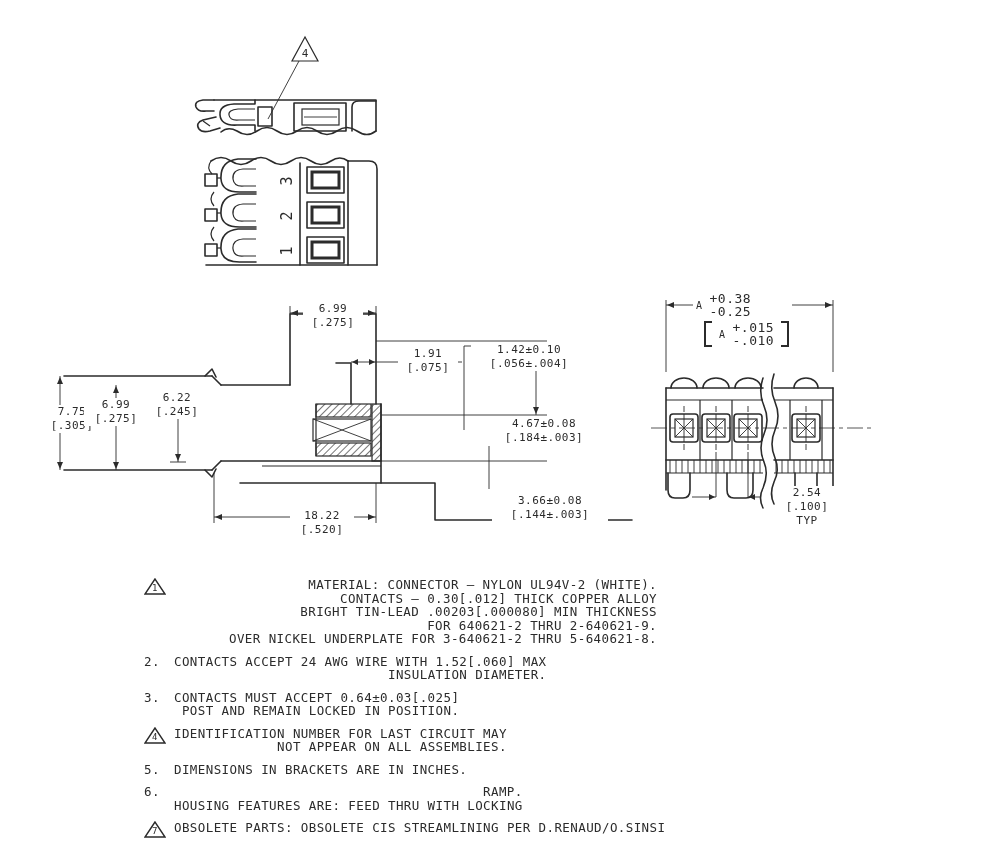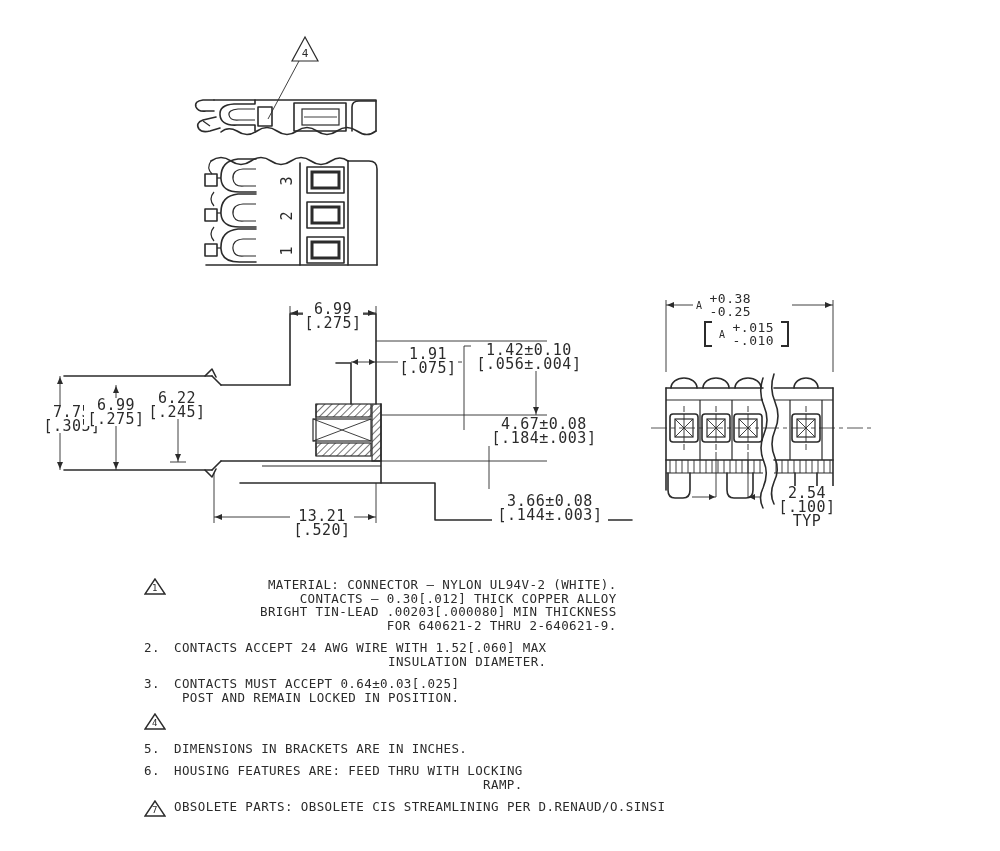--- a/index.html
+++ b/index.html
@@ -7,38 +7,38 @@
          font-family:"DejaVu Sans Mono","Liberation Mono",monospace;color:#2b2b2b;}
   #linework{position:absolute;left:0;top:0;}
   svg .obj{fill:none;stroke:#2b2b2b;stroke-width:1.6;stroke-linejoin:round;stroke-linecap:round;}
   svg .mid{fill:none;stroke:#2b2b2b;stroke-width:1.2;}
   svg .thin{fill:none;stroke:#2b2b2b;stroke-width:0.9;}
   svg .heavy{fill:none;stroke:#2b2b2b;stroke-width:3;}
   svg .hatchfill{fill:url(#hatch);stroke:#2b2b2b;stroke-width:1.2;}
   svg .arr{fill:#2b2b2b;stroke:none;}
   svg .cl{fill:none;stroke:#2b2b2b;stroke-width:0.8;stroke-dasharray:16 4 4 4;}
   svg text{font-family:"DejaVu Sans Mono","Liberation Mono",monospace;fill:#2b2b2b;}
-  .dim{position:absolute;background:#fff;text-align:center;font-size:15px;line-height:14px;
+  .dim{position:absolute;background:#fff;text-align:center;font-size:11px;line-height:14px;
        letter-spacing:0.5px;white-space:nowrap;}
   .dim span{display:block;}
   .tolblock{position:absolute;left:693px;top:291px;background:#fff;font-size:13px;line-height:13px;
             letter-spacing:0.5px;padding:1px 3px;}
   .trow{display:flex;align-items:center;gap:7px;}
   .trow2{margin-top:3px;margin-left:8px;}
   .tref{font-size:10px;}
   .tstack span{display:block;text-align:right;}
   .brk{align-self:stretch;width:6px;border:2px solid #2b2b2b;}
   .brk-l{border-right:none;}
   .brk-r{border-left:none;}
   .notes{position:absolute;left:144px;top:578px;width:640px;font-size:12.5px;line-height:13.5px;
          letter-spacing:0.4px;}
   .note{display:flex;margin-bottom:9px;}
   .nmark{flex:0 0 30px;width:30px;padding-top:0;}
   .ntext div{white-space:nowrap;text-align:right;}
-  .ntext .cont{margin-left:86px;}
+  .ntext .cont{margin-left:55px;}
   .flagtri{position:relative;display:inline-block;width:22px;height:17px;}
   .flagtri svg{position:absolute;left:0;top:0;}
   .flagtri .fd{position:absolute;left:0;top:5px;width:22px;text-align:center;
                font-size:9px;line-height:10px;}
 </style>
 </head>
 <body>
 
 <div id="sheet">
 
@@ -237,21 +237,21 @@
 </div>
 <div class="dim" style="left:486px;top:417px;width:116px">
   <span>4.67±0.08</span>
   <span>[.184±.003]</span>
 </div>
 <div class="dim" style="left:492px;top:494px;width:116px">
   <span>3.66±0.08</span>
   <span>[.144±.003]</span>
 </div>
 <div class="dim" style="left:290px;top:509px;width:64px">
-  <span>13.21</span>
+  <span>18.22</span>
   <span>[.520]</span>
 </div>
 <div class="dim" style="left:776px;top:486px;width:62px">
   <span>2.54</span>
   <span>[.100]</span>
   <span>TYP</span>
 </div>
 
 <div class="tolblock">
   <div class="trow">
@@ -281,20 +281,21 @@
               <polygon points="11,1 1,16 21,16" fill="none" stroke="#2b2b2b" stroke-width="1.4"></polygon>
             </svg>
         <span class="fd">1</span>
       </span>
     </div>
     <div class="ntext">
       <div>MATERIAL: CONNECTOR — NYLON UL94V-2 (WHITE).</div>
       <div class="cont">CONTACTS — 0.30[.012] THICK COPPER ALLOY</div>
       <div class="cont">BRIGHT TIN-LEAD .00203[.000080] MIN THICKNESS</div>
       <div class="cont">FOR 640621-2 THRU 2-640621-9.</div>
+      <div class="cont">OVER NICKEL UNDERPLATE FOR 3-640621-2 THRU 5-640621-8.</div>
     </div>
   </div>
 
   <div class="note">
     <div class="nmark">
       <span>2.</span>
     </div>
     <div class="ntext">
       <div>CONTACTS ACCEPT 24 AWG WIRE WITH 1.52[.060] MAX</div>
       <div>INSULATION DIAMETER.</div>
@@ -314,39 +315,41 @@
   <div class="note">
     <div class="nmark">
       <span class="flagtri">
         <svg width="22" height="17">
               <polygon points="11,1 1,16 21,16" fill="none" stroke="#2b2b2b" stroke-width="1.4"></polygon>
             </svg>
         <span class="fd">4</span>
       </span>
     </div>
     <div class="ntext">
+      <div>IDENTIFICATION NUMBER FOR LAST CIRCUIT MAY</div>
+      <div>NOT APPEAR ON ALL ASSEMBLIES.</div>
     </div>
   </div>
 
   <div class="note">
     <div class="nmark">
       <span>5.</span>
     </div>
     <div class="ntext">
       <div>DIMENSIONS IN BRACKETS ARE IN INCHES.</div>
     </div>
   </div>
 
   <div class="note">
     <div class="nmark">
       <span>6.</span>
     </div>
     <div class="ntext">
+      <div>RAMP.</div>
       <div>HOUSING FEATURES ARE: FEED THRU WITH LOCKING</div>
-      <div>RAMP.</div>
     </div>
   </div>
 
   <div class="note">
     <div class="nmark">
       <span class="flagtri">
         <svg width="22" height="17">
               <polygon points="11,1 1,16 21,16" fill="none" stroke="#2b2b2b" stroke-width="1.4"></polygon>
             </svg>
         <span class="fd">7</span>

